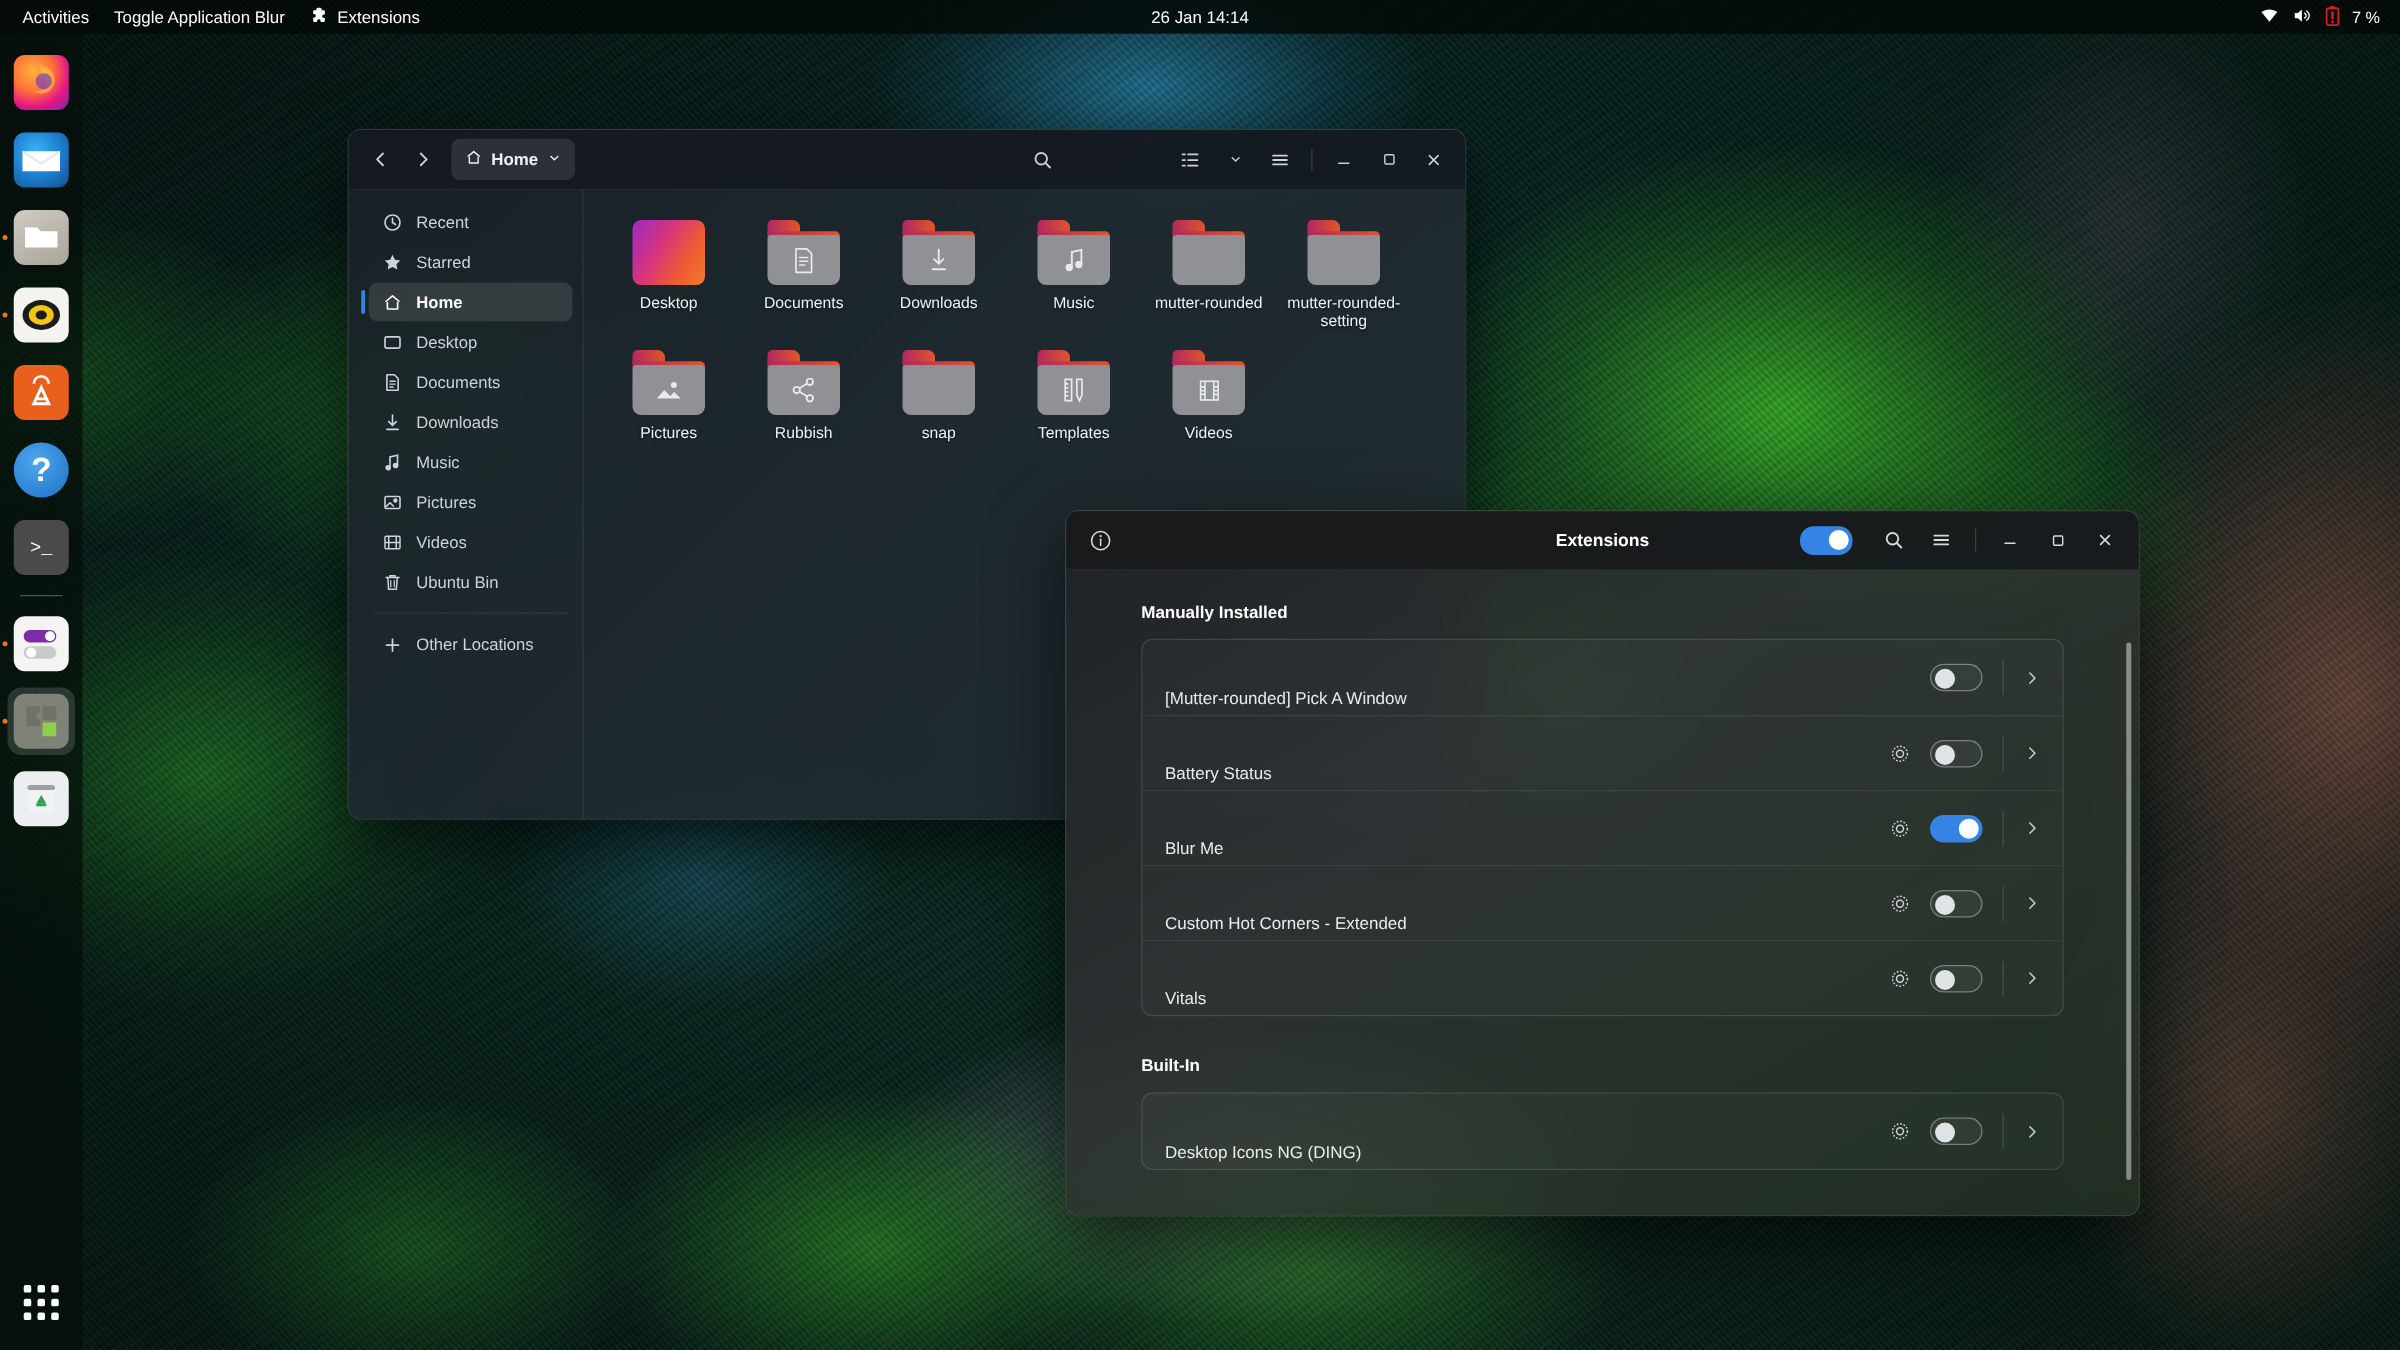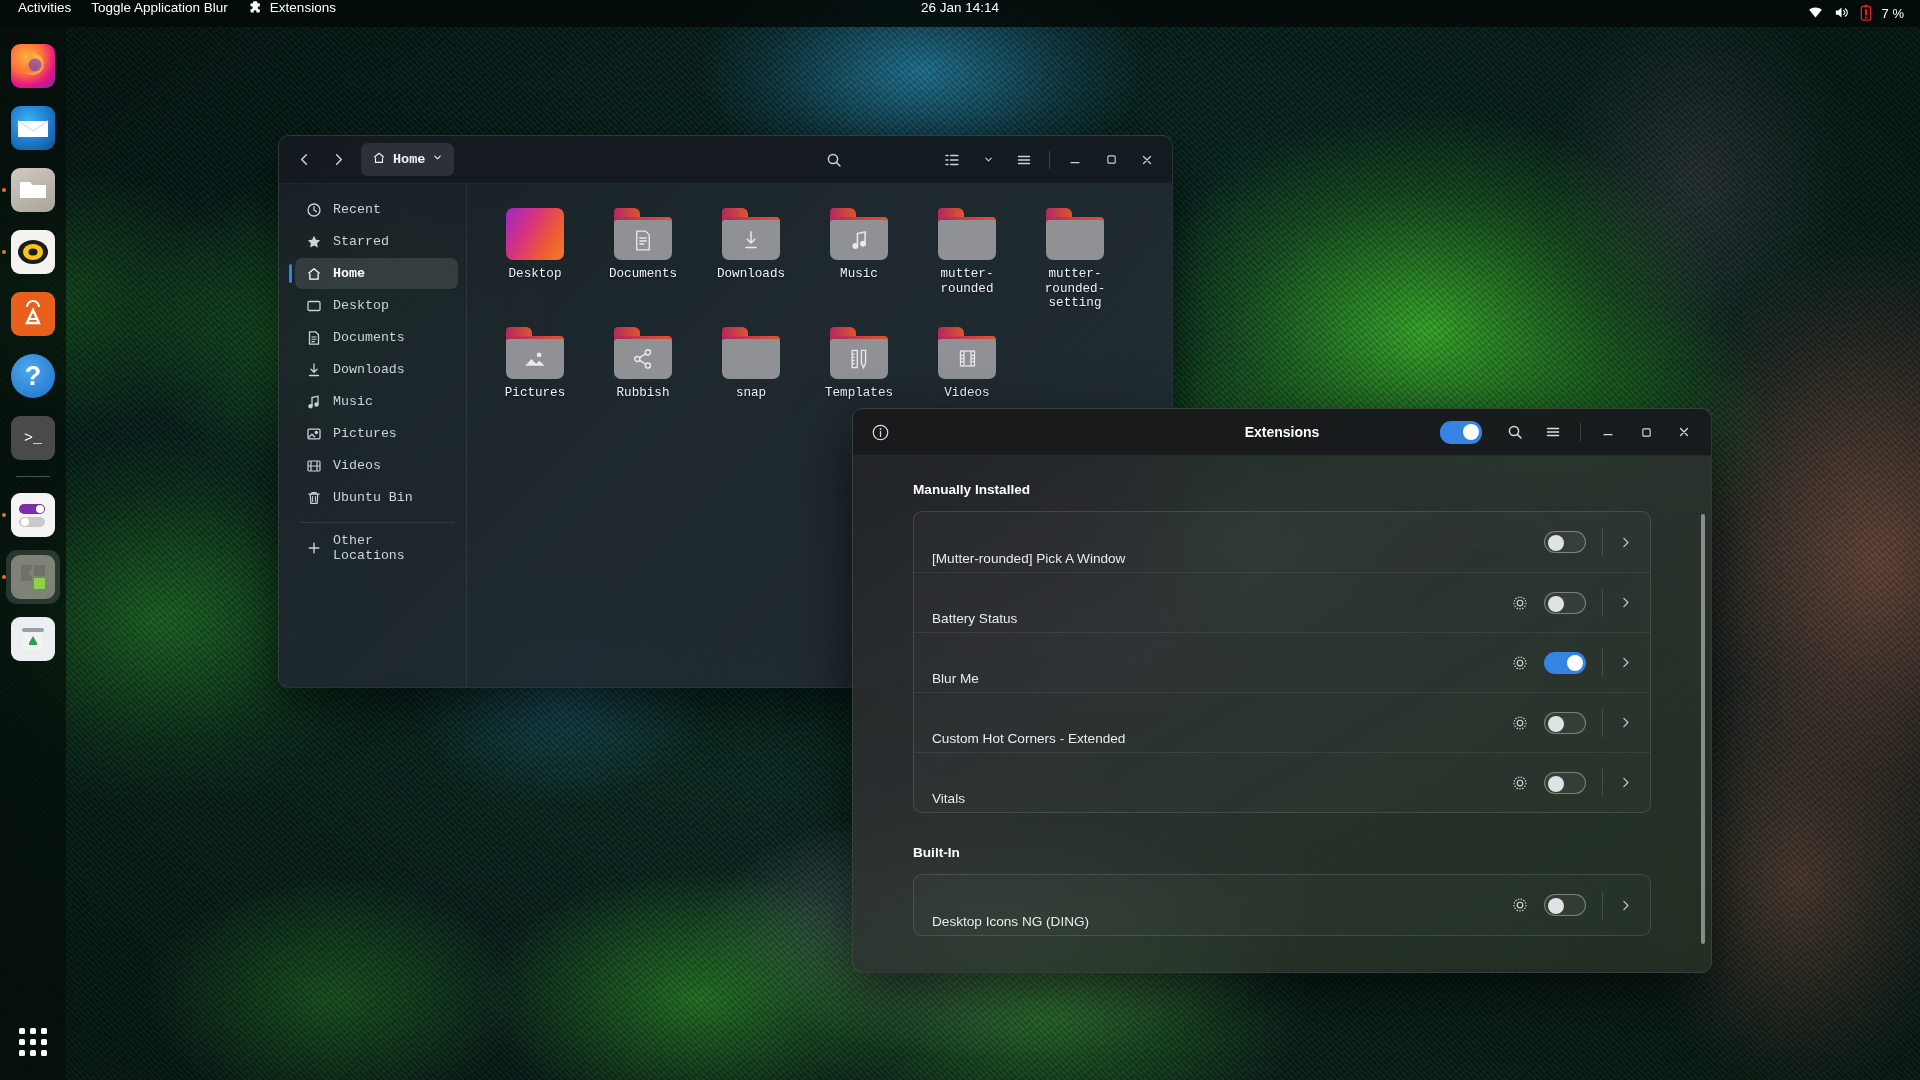--- a/index.html
+++ b/index.html
@@ -44,21 +44,21 @@
     opacity:.65;
   }
   #wp-vignette { position:absolute; inset:0; background:radial-gradient(ellipse 1200px 800px at 50% 45%, transparent 40%, rgba(0,0,0,.38) 100%); }
 
   
   #topbar {
     position:absolute; top:0; left:0; width:1920px; height:27px;
     background:rgba(3,10,8,.86);
     display:flex; align-items:center; color:#fff; font-size:13.5px; z-index:50;
   }
-  .tb-item { padding:0 10px; height:27px; display:flex; align-items:flex-start; gap:7px; cursor:default; }
+  .tb-item { padding:0 10px; height:27px; display:flex; align-items:center; gap:7px; cursor:default; }
   #tb-activities { margin-left:8px; }
   #tb-clock { position:absolute; left:50%; transform:translateX(-50%); font-size:13.5px; white-space:nowrap; }
   #tb-right { position:absolute; right:10px; display:flex; align-items:center; gap:9px; height:27px; padding:0 6px; }
   #tb-right .pct { font-size:13px; }
 
   
   #dock {
     position:absolute; left:0; top:27px; width:66px; height:1053px;
     background:rgba(6,14,10,.72);
     display:flex; flex-direction:column; align-items:center; z-index:40;
@@ -68,27 +68,26 @@
   .dock-ico { width:44px; height:44px; border-radius:9px; display:flex; align-items:center; justify-content:center; position:relative; overflow:hidden; }
   .dot { position:absolute; left:2px; top:50%; transform:translateY(-50%); width:4px; height:4px; border-radius:50%; background:#e8751a; }
   .dock-active { background:rgba(255,255,255,.14); border-radius:11px; width:54px; height:54px; display:flex; align-items:center; justify-content:center; }
   .dock-sep { width:34px; height:1px; background:rgba(255,255,255,.28); margin:7px 0; }
   #appgrid { position:absolute; bottom:10px; left:0; width:66px; height:56px; display:flex; align-items:center; justify-content:center; }
   .grid9 { display:grid; grid-template-columns:repeat(3,6px); grid-gap:5px; }
   .grid9 i { width:6px; height:6px; background:#fff; border-radius:1.5px; display:block; }
 
   
   #nautilus {
-    position:absolute; left:278px; top:135px; width:895px; height:553px;
+    position:absolute; left:278px; top:103px; width:895px; height:553px;
     border-radius:11px; overflow:hidden; z-index:20;
     box-shadow:0 18px 52px rgba(0,0,0,.6);
     border:1px solid rgba(255,255,255,.07);
     background:linear-gradient(135deg, rgba(26,33,38,.92) 0%, rgba(32,41,48,.9) 45%, rgba(36,46,53,.9) 100%);
     backdrop-filter:blur(22px);
-    font-family:Liberation Mono, monospace;
   }
   #nau-header {
     height:48px; display:flex; align-items:center; padding:0 8px;
     background:rgba(20,26,31,.92);
     border-bottom:1px solid rgba(255,255,255,.06);
   }
   .hdr-btn { width:34px; height:32px; display:flex; align-items:center; justify-content:center; color:#c9d0d6; border-radius:6px; }
   #path-btn {
     display:flex; align-items:center; gap:7px; height:33px; padding:0 11px; margin-left:6px;
     background:rgba(255,255,255,.1); border-radius:7px; color:#eef2f5; font-size:13.5px; font-weight:600;

